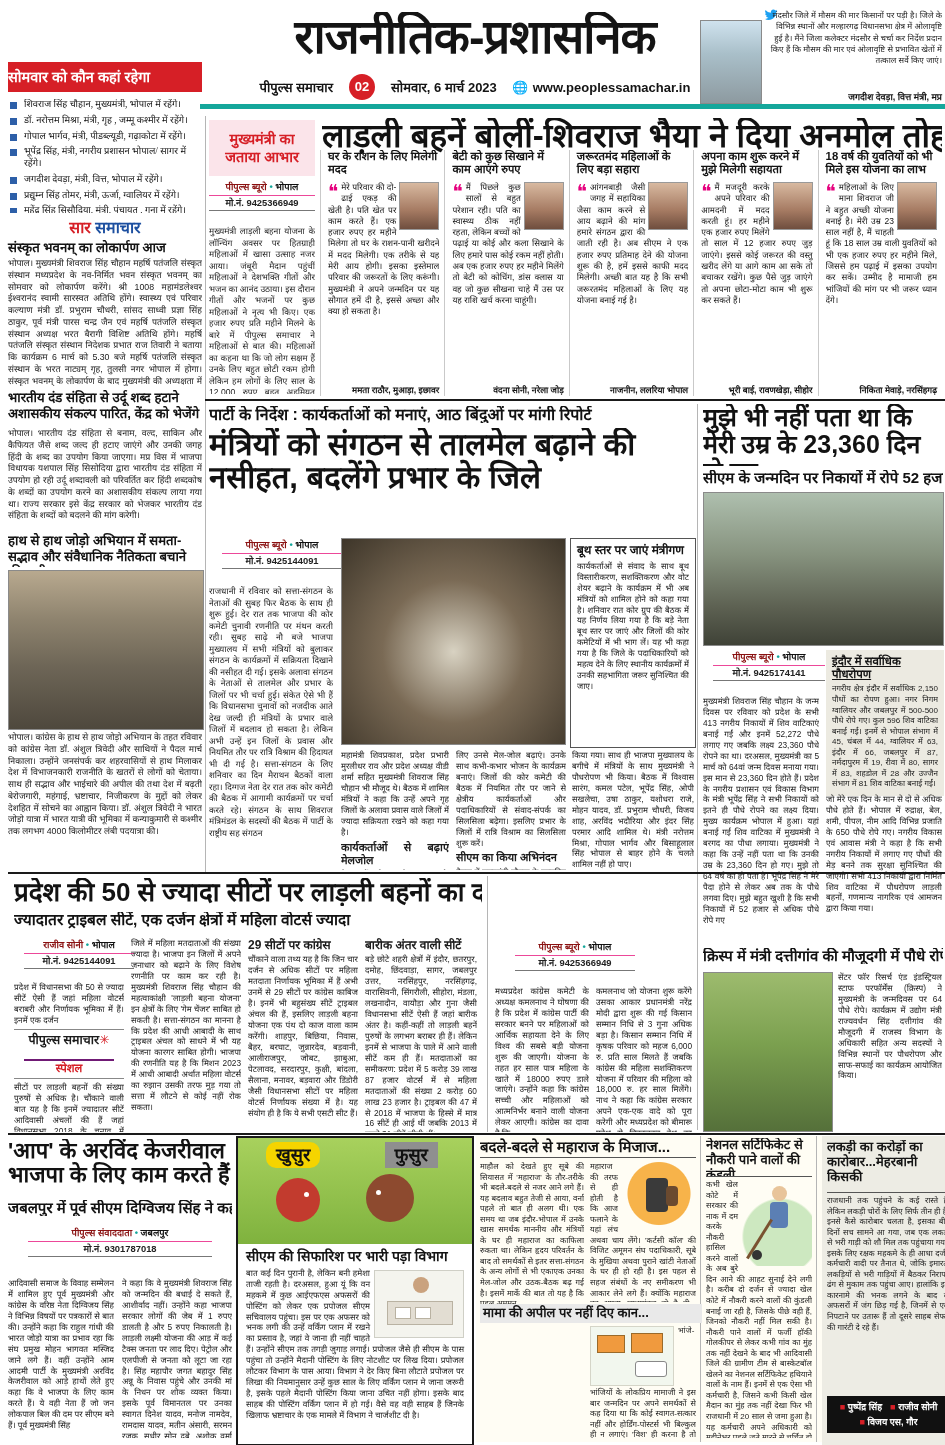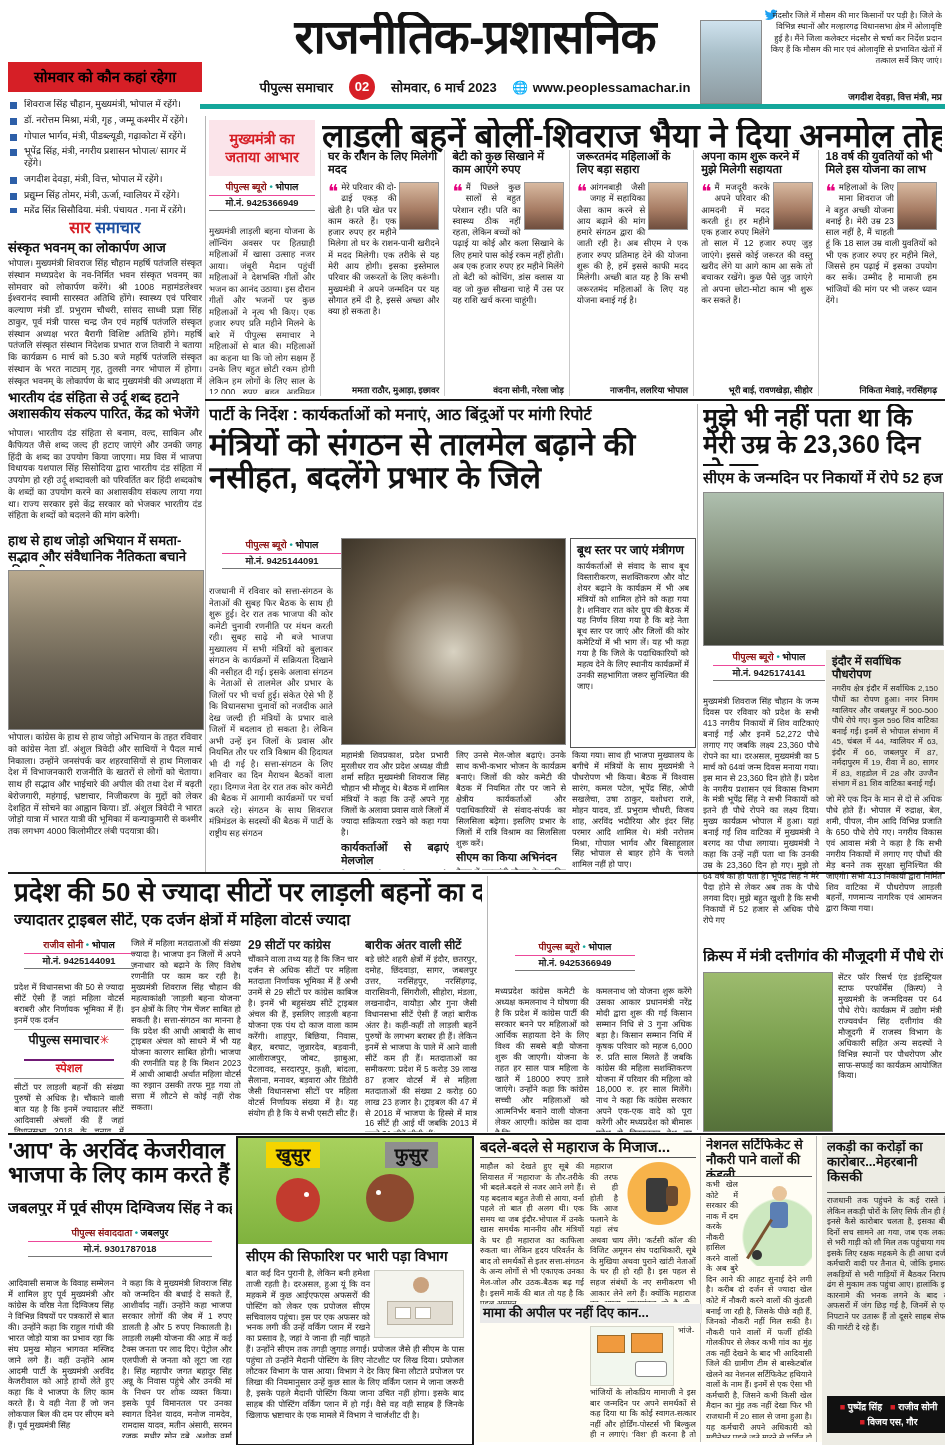--- a/index.html
+++ b/index.html
@@ -15,21 +15,21 @@
   .mast-title{font-size:47px;font-weight:bold;letter-spacing:-1px;text-align:center;line-height:1.05;}
   .mast-sub{display:flex;justify-content:center;align-items:center;gap:16px;font-size:13px;font-weight:bold;}
   .pgnum{display:inline-block;width:26px;height:26px;border-radius:50%;background:#d61f26;color:#fff;
          text-align:center;line-height:26px;font-size:13px;font-weight:bold;}
   .teal{background:#14a79b;}
   .globe{font-size:13px;}
   
   .tweet-txt{font-size:8.2px;line-height:1.38;color:#222;text-align:right;}
   .tweet-author{font-size:9px;font-weight:bold;text-align:right;margin-top:2px;}
   
-  .redbox{background:#d61f26;color:#000000;font-weight:bold;font-size:14.5px;text-align:center;line-height:30px;}
+  .redbox{background:#d61f26;color:#ffffff;font-weight:bold;font-size:14.5px;line-height:30px;}
   .sched li{list-style:none;position:relative;padding-left:14px;margin-bottom:4px;font-size:9.4px;line-height:1.25;
             font-family:"Liberation Serif","DejaVu Serif",serif;}
   .sched li::before{content:"";position:absolute;left:0;top:3px;width:7px;height:7px;background:#2d5fa8;}
   .sched{margin:0;padding:0;}
   .digest{font-size:16px;font-weight:bold;text-align:center;}
   .digest .r{color:#d61f26;} .digest .b{color:#1c4fa0;}
   .side-hl{font-size:13.2px;font-weight:bold;line-height:1.18;}
   
   .ph{overflow:hidden;border:1px solid #8a8a8a;}
   .ph-march{background:linear-gradient(180deg,#b8a98f 0%,#8f846f 30%,#6e6657 60%,#4e483d 100%);}
@@ -52,38 +52,38 @@
   .qh{font-size:11.3px;font-weight:bold;line-height:1.18;min-height:29px;margin-bottom:3px;}
   .qt{font-size:8.5px;line-height:1.33;text-align:justify;flex:1;overflow:hidden;}
   .qmark::before{content:"❝";color:#e6007e;font-size:19px;line-height:1;float:left;margin:0 3px 0 0;}
   .qc{font-size:8.6px;font-weight:bold;text-align:right;margin-top:2px;}
   .kicker{background:#fbe4ea;color:#d61f26;font-weight:bold;font-size:14.5px;text-align:center;line-height:1.25;
           display:flex;flex-direction:column;justify-content:center;}
   
   .infobox{border:1px solid #555;padding:5px 6px;overflow:hidden;}
   .infobox .bh{font-size:12px;font-weight:bold;margin-bottom:3px;line-height:1.15;}
   .graybox{background:#eceae1;padding:5px 6px;overflow:hidden;}
-  .graybox .bh{font-size:11.5px;font-weight:bold;margin-bottom:3px;line-height:1.15;}
+  .graybox .bh{font-size:11.5px;font-weight:bold;margin-bottom:3px;line-height:1.15;text-decoration:underline;}
   .subh{font-size:11px;font-weight:bold;line-height:1.2;margin:3px 0 2px 0;display:block;}
   .badge{border:1px solid #888;border-left:none;border-right:none;text-align:center;margin:3px 0;padding:2px 0;}
   .badge .l1{font-weight:bold;font-size:12.5px;border-bottom:2px solid #701a75;display:inline-block;padding:0 4px 11px;}
   .badge .star{color:#d61f26;}
   .badge .l2{display:block;color:#d61f26;font-weight:bold;font-size:11.5px;}
   
   .gpanel{background:#fffdf4;}
   .ghl{font-size:15px;font-weight:bold;line-height:1.15;border-bottom:1px solid #555;padding-bottom:2px;}
   .ghl2{font-size:13px;font-weight:bold;line-height:1.15;border-bottom:1px solid #555;padding-bottom:2px;}
   .gmama{background:#e9e9e9;padding:2px 3px;}
   .vr{background:#b5b5b5;width:1px;}
   .hrule{background:#1a1a1a;}
   
   .kbox{border:2px solid #1a1a1a;overflow:hidden;background:#fff;}
   .khead{position:relative;height:106px;background:linear-gradient(180deg,#a8d15d,#7fb23e);overflow:hidden;}
   .chip{position:absolute;top:4px;font-weight:bold;font-size:18px;padding:0 10px;line-height:26px;}
-  .chip.y{left:28px;background:#f5d400;color:#111;}
+  .chip.y{left:28px;background:#f5d400;color:#111;border-radius:10px;}
   .chip.g{right:34px;background:#8f8f8f;color:#111;}
   .khl{font-size:14px;font-weight:bold;padding:4px 8px 2px;line-height:1.2;}
   .kb{padding:1px 8px;}
   .head-c{position:absolute;border-radius:50%;}
   .eye{position:absolute;width:5px;height:5px;background:#fff;border-radius:50%;}
   .deskcartoon{float:right;width:88px;height:66px;margin:2px 0 2px 4px;background:#f4f4ee;border:1px solid #cfcfc6;position:relative;}
   .cart-head{position:absolute;border-radius:50%;background:#caa27e;}
   .cart-rect{position:absolute;background:#e2ddd2;border:1px solid #b9b2a2;}
   .sun{float:right;width:74px;height:70px;margin:0 0 2px 4px;position:relative;
        background:radial-gradient(circle at 50% 45%,#f7b34a 0%,#f7b34a 58%,transparent 60%);}

